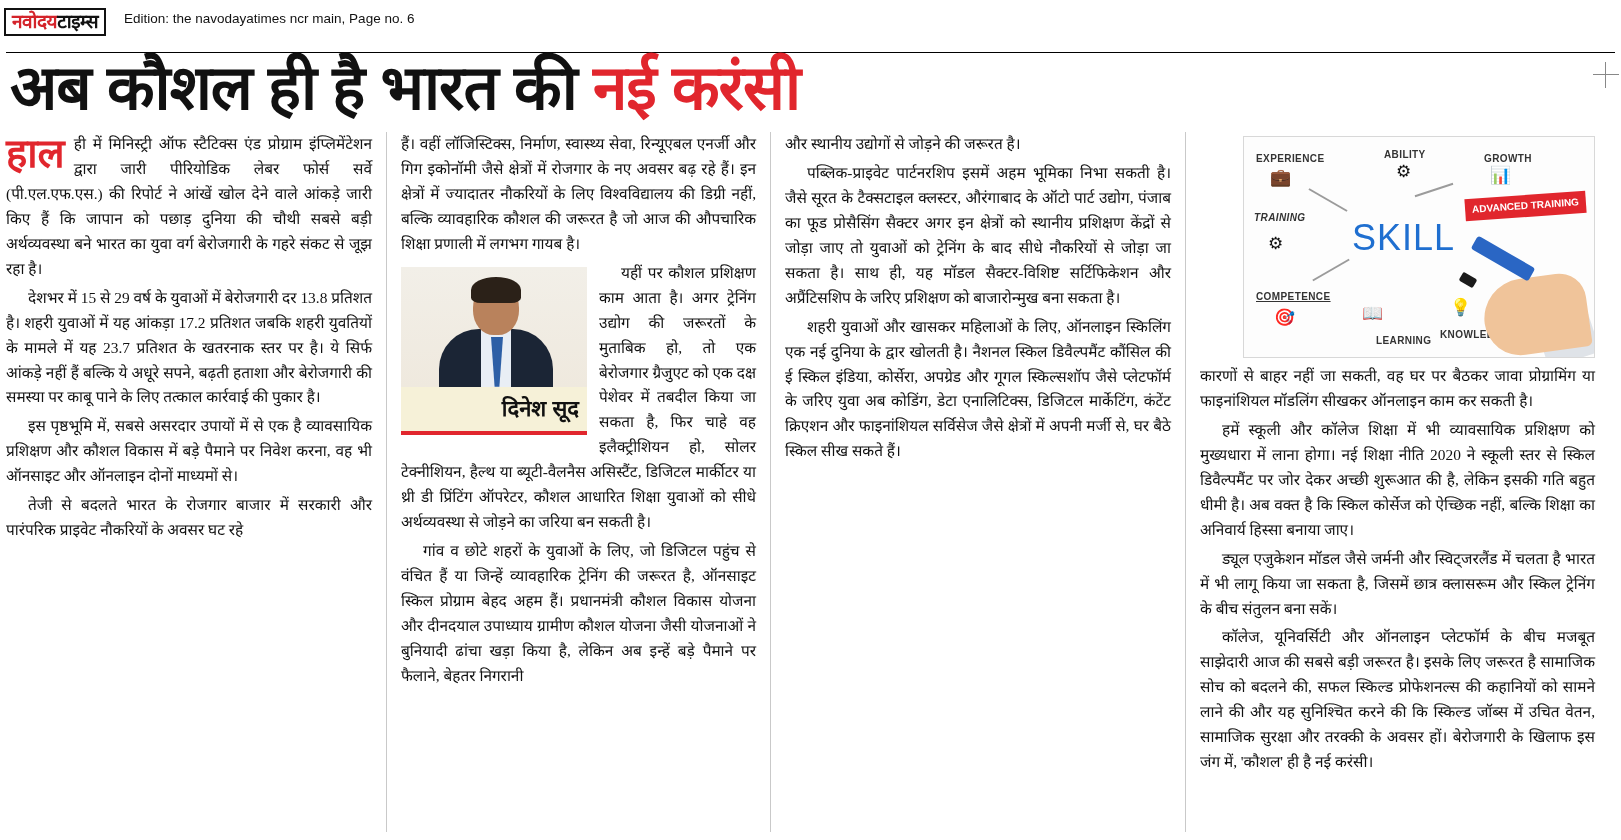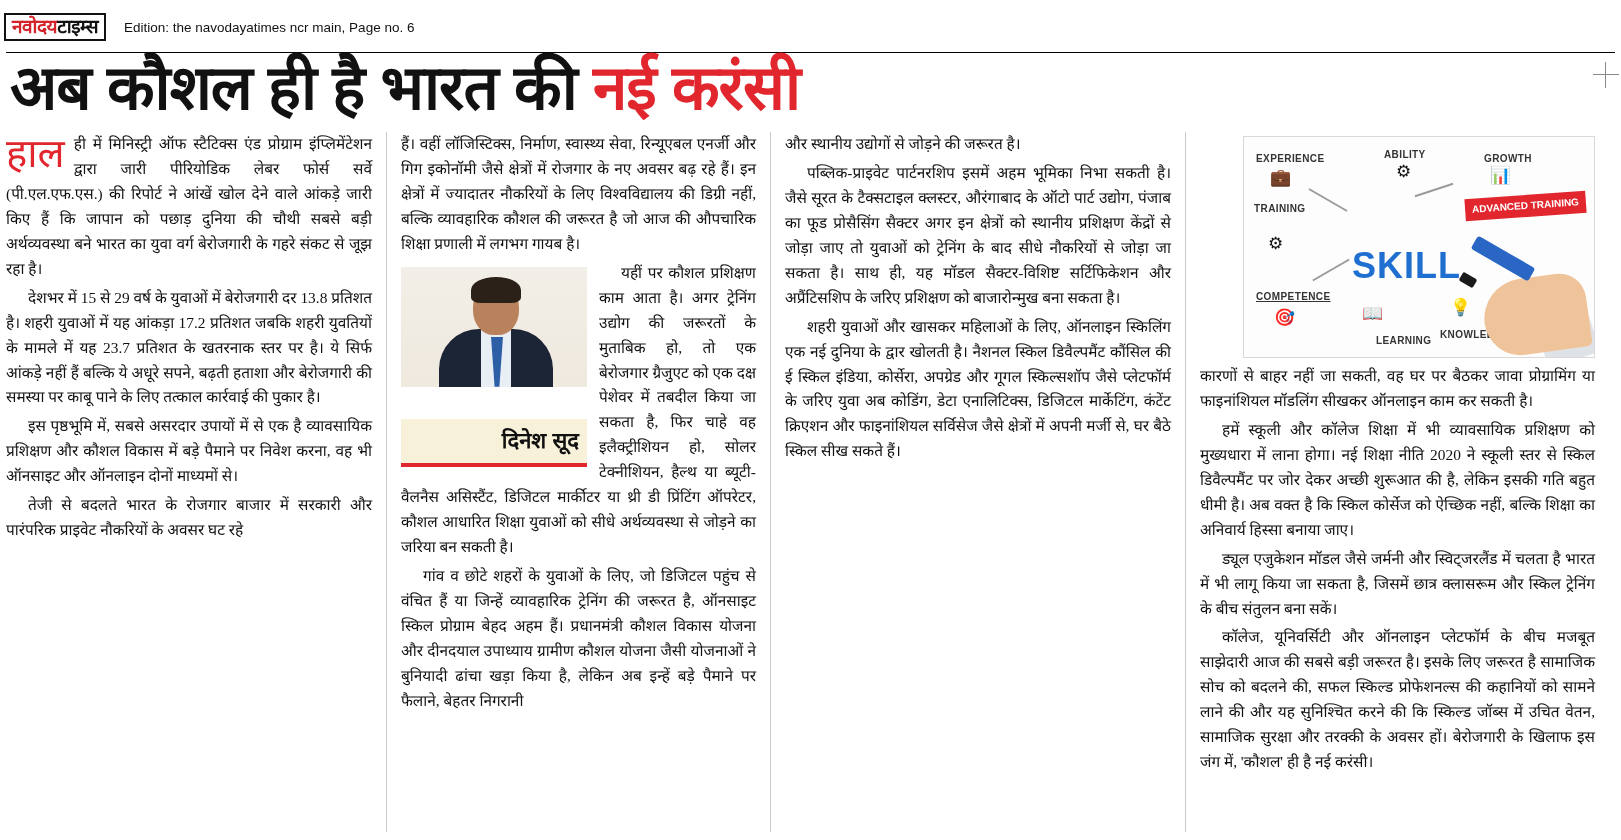--- a/index.html
+++ b/index.html
@@ -19,21 +19,21 @@
     position: relative;
     width: 1621px;
     height: 840px;
     box-sizing: border-box;
     padding: 0;
   }
 
   
   .masthead {
     display: flex;
-    align-items: center;
+    align-items: flex-start;
     padding: 8px 0 4px 4px;
     height: 38px;
   }
   .logo-box {
     border: 2px solid #111;
     padding: 2px 6px 3px 6px;
     margin-right: 18px;
     background: #fff;
     display: inline-block;
   }
@@ -100,21 +100,21 @@
   .col p {
     margin: 0 0 4px 0;
     text-indent: 22px;
   }
   .col p.no-indent { text-indent: 0; }
 
   
   .dropword {
     float: left;
     font-family: "Liberation Sans", sans-serif;
-    font-weight: normal;
+    font-weight: bold;
     font-size: 40px;
     line-height: 0.95;
     color: #e1262d;
     margin: 2px 9px 0 0;
     padding: 0;
   }
 
   
   .author-block {
     float: left;
@@ -165,39 +165,38 @@
   }
   .author-name-bar {
     background: #f6f1d8;
     border-bottom: 4px solid #e1262d;
     text-align: right;
     padding: 4px 8px 5px 4px;
     font-family: "Liberation Sans", sans-serif;
     font-weight: bold;
     font-size: 22px;
     color: #111;
-    margin-top: 32px;
   }
 
   
   .skill-figure {
     float: right;
     width: 350px;
     height: 220px;
     margin: 4px 0 6px 12px;
     border: 1px solid #d8d8d8;
     background: #fdfdfd;
     position: relative;
     overflow: hidden;
   }
   .skill-center {
     position: absolute;
-    left: 108px; top: 100px;
-    font-family: "Liberation Sans", sans-serif;
-    font-weight: bold;
+    left: 108px; top: 72px;
+    font-family: "Liberation Sans", sans-serif;
+    font-weight: normal;
     font-size: 36px;
     color: #1f6fd0;
     letter-spacing: 1px;
   }
   .sk-label {
     position: absolute;
     font-family: "Liberation Sans", sans-serif;
     font-size: 10px;
     font-weight: bold;
     color: #333;
@@ -332,21 +331,21 @@
       <p>शहरी युवाओं और खासकर महिलाओं के लिए, ऑनलाइन स्किलिंग एक नई दुनिया के द्वार खोलती है। नैशनल स्किल डिवैल्पमैंट कौंसिल की ई स्किल इंडिया, कोर्सेरा, अपग्रेड और गूगल स्किल्सशॉप जैसे प्लेटफॉर्म के जरिए युवा अब कोडिंग, डेटा एनालिटिक्स, डिजिटल मार्केटिंग, कंटेंट क्रिएशन और फाइनांशियल सर्विसेज जैसे क्षेत्रों में अपनी मर्जी से, घर बैठे स्किल सीख सकते हैं।</p>
     </div>
 
     <div class="col col-4">
       <div class="skill-figure">
         <div class="skill-center">SKILL</div>
 
         <div class="sk-label" style="left:12px; top:14px;">EXPERIENCE</div>
         <div class="sk-label" style="left:140px; top:10px;">ABILITY</div>
         <div class="sk-label" style="left:240px; top:14px;">GROWTH</div>
-        <div class="sk-label" style="left:10px; top:64px;">TRAINING</div>
+        <div class="sk-label" style="left:10px; top:73px;font-style:italic;">TRAINING</div>
         <div class="sk-label" style="left:12px; top:152px;text-decoration:underline;">COMPETENCE</div>
         <div class="sk-label" style="left:108px; top:196px;margin-left:24px;">LEARNING</div>
         <div class="sk-label" style="left:196px; top:190px;">KNOWLEDGE</div>
         <div class="sk-badge">ADVANCED TRAINING</div>
 
         <div class="sk-ico" style="left:26px; top:32px;">💼</div>
         <div class="sk-ico" style="left:152px; top:26px;">⚙</div>
         <div class="sk-ico" style="left:246px; top:30px;">📊</div>
         <div class="sk-ico" style="left:24px; top:98px;">⚙</div>
         <div class="sk-ico" style="left:30px; top:172px;">🎯</div>

